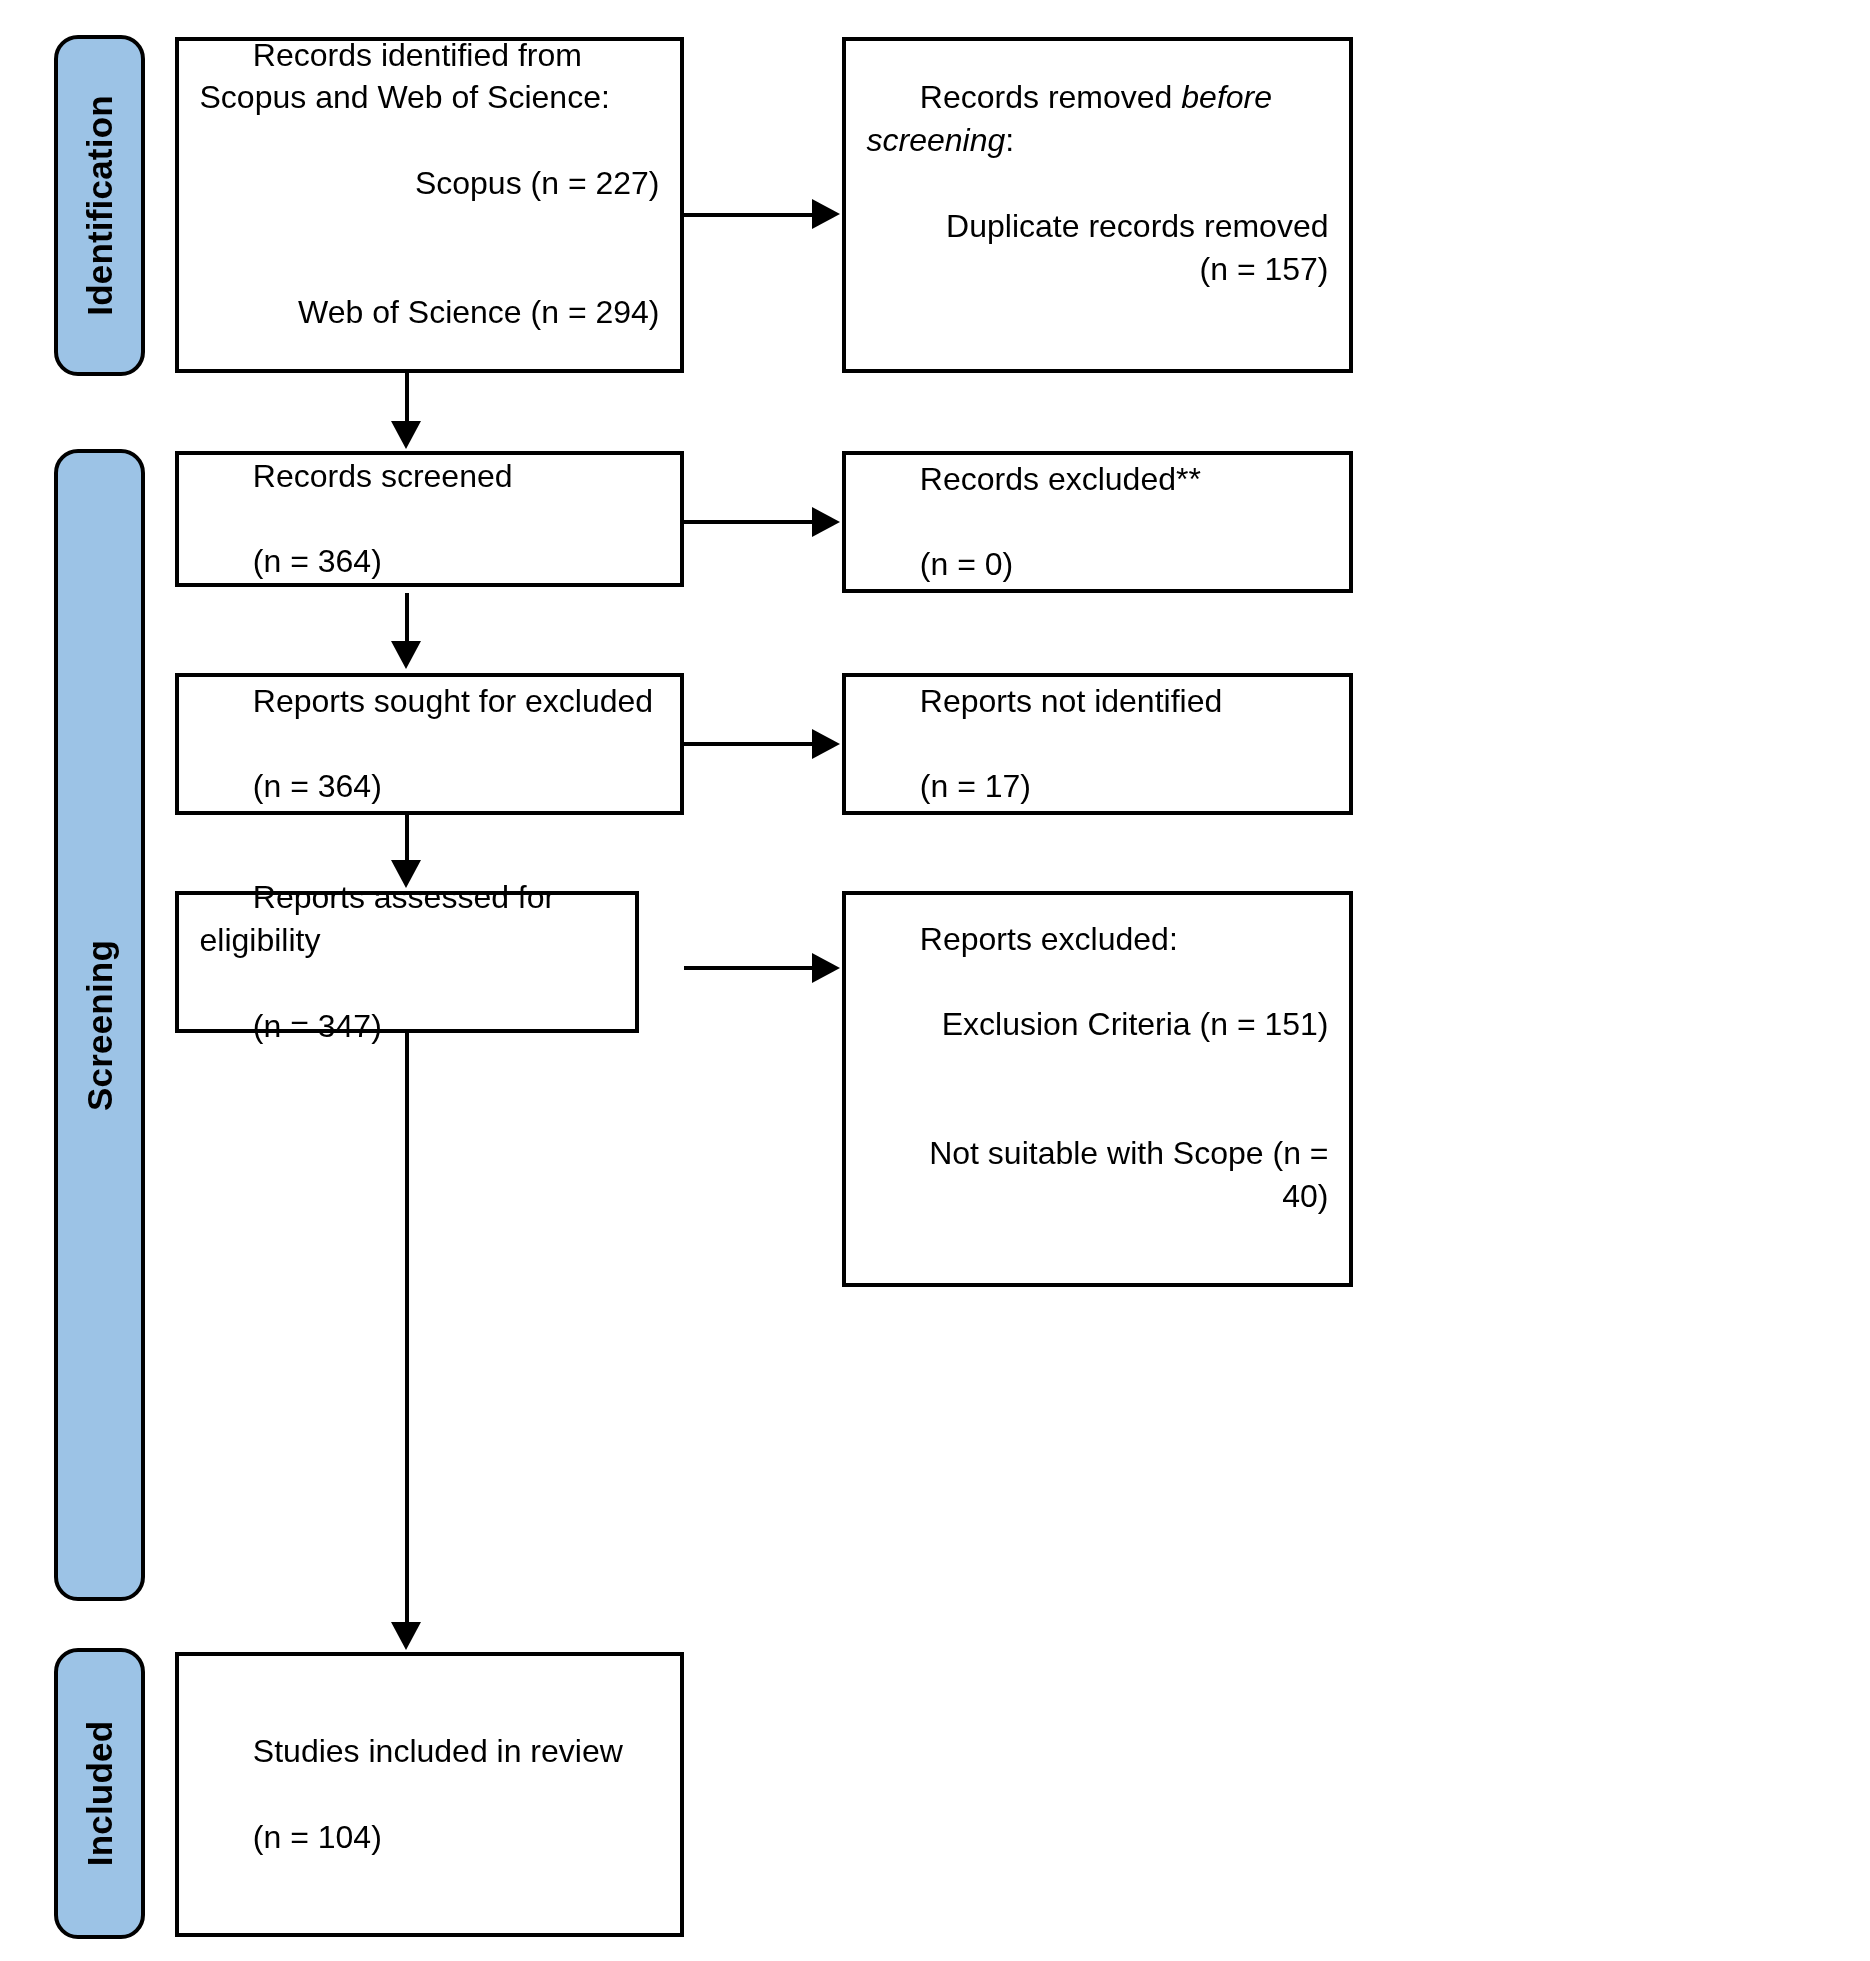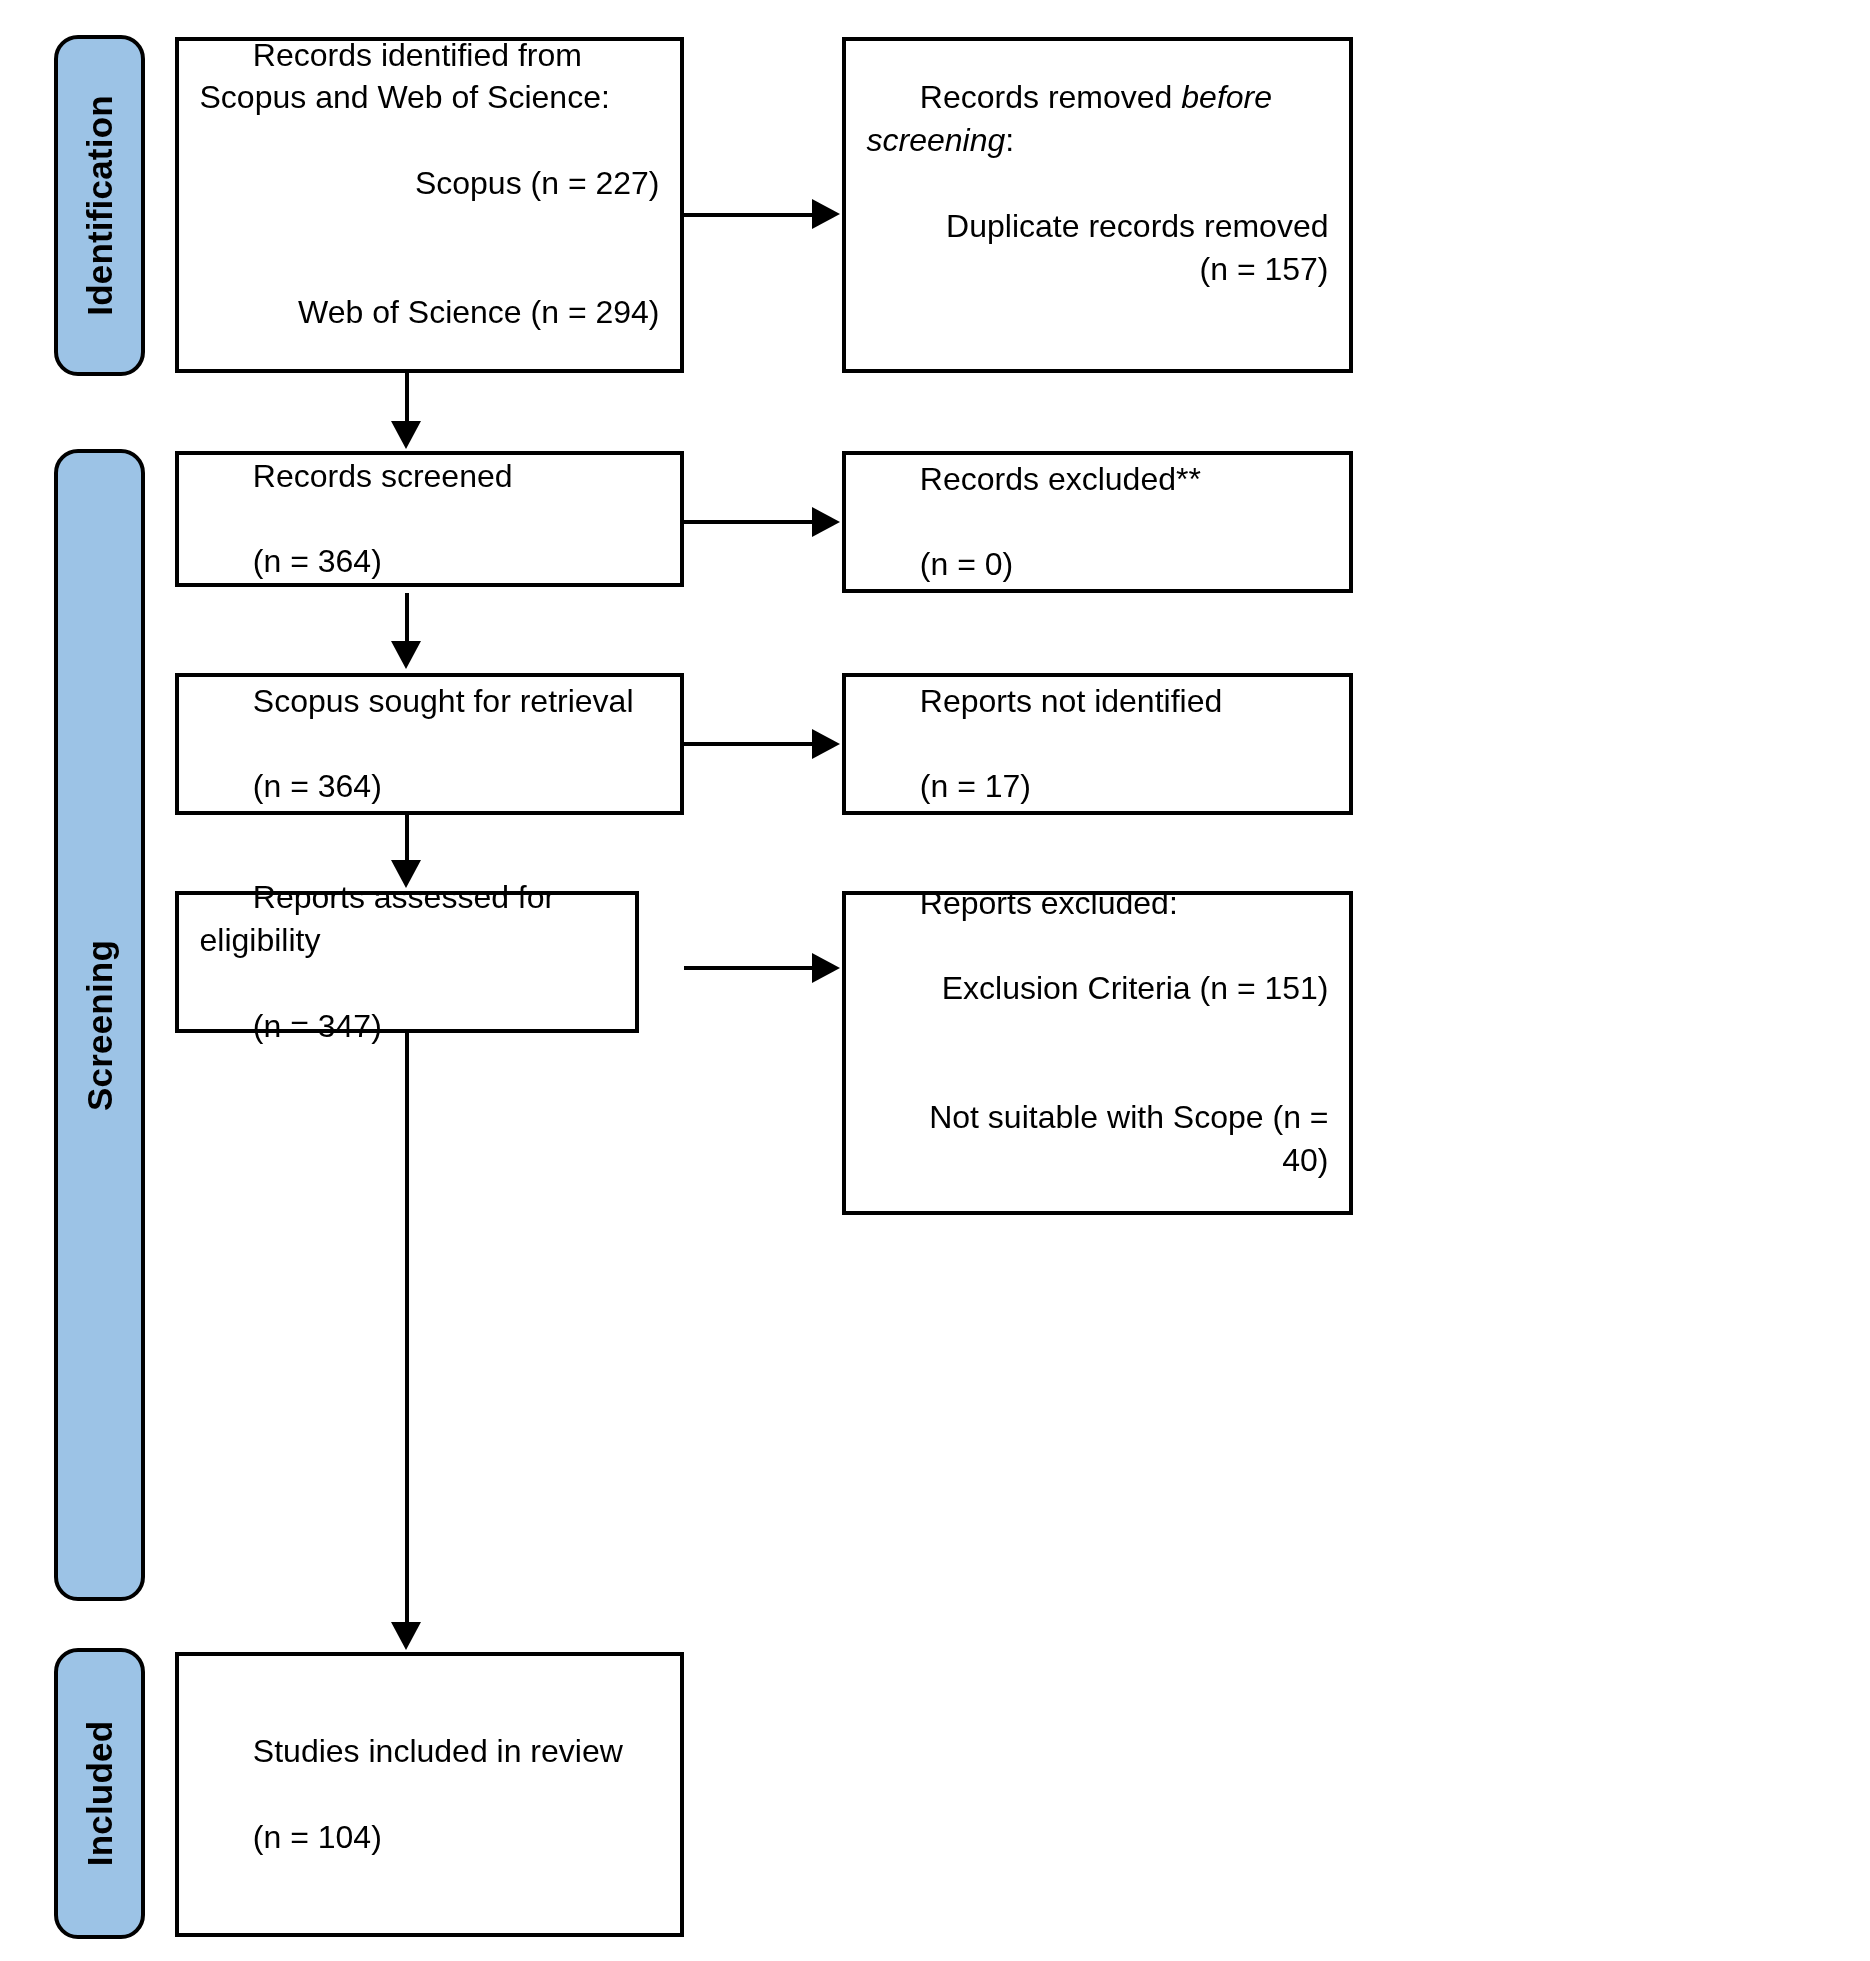--- a/index.html
+++ b/index.html
@@ -81,21 +81,21 @@
   #box-identified      { left: 175px; top: 37px;   width: 509px; height: 336px; }
   #box-screened        { left: 175px; top: 451px;  width: 509px; height: 136px; }
   #box-sought          { left: 175px; top: 673px;  width: 509px; height: 142px; }
   #box-assessed        { left: 175px; top: 891px;  width: 464px; height: 142px; }
   #box-included        { left: 175px; top: 1652px; width: 509px; height: 285px; }
 
   
   #box-removed         { left: 842px; top: 37px;   width: 511px; height: 336px; }
   #box-rec-excluded    { left: 842px; top: 451px;  width: 511px; height: 142px; }
   #box-not-retrieved   { left: 842px; top: 673px;  width: 511px; height: 142px; }
-  #box-rep-excluded    { left: 842px; top: 891px;  width: 511px; height: 324px; }
+  #box-rep-excluded    { left: 842px; top: 891px;  width: 511px; height: 396px; }
   .conn-line-v {
     position: absolute;
     width: 3.7px;
     background: #000000;
   }
   .conn-line-h {
     position: absolute;
     height: 3.7px;
     background: #000000;
   }
@@ -163,21 +163,21 @@
 
   <div class="flow-box" id="box-screened">
     <div class="box-text">
       <span>Records screened</span><br>
       <span>(n = 364)</span>
     </div>
   </div>
 
   <div class="flow-box" id="box-sought">
     <div class="box-text">
-      <span>Scopus sought for retrieval</span><br>
+      <span>Reports sought for excluded</span><br>
       <span>(n = 364)</span>
     </div>
   </div>
 
   <div class="flow-box" id="box-assessed">
     <div class="box-text">
       <span>Reports assessed for eligibility</span><br>
       <span>(n = 347)</span>
     </div>
   </div>

